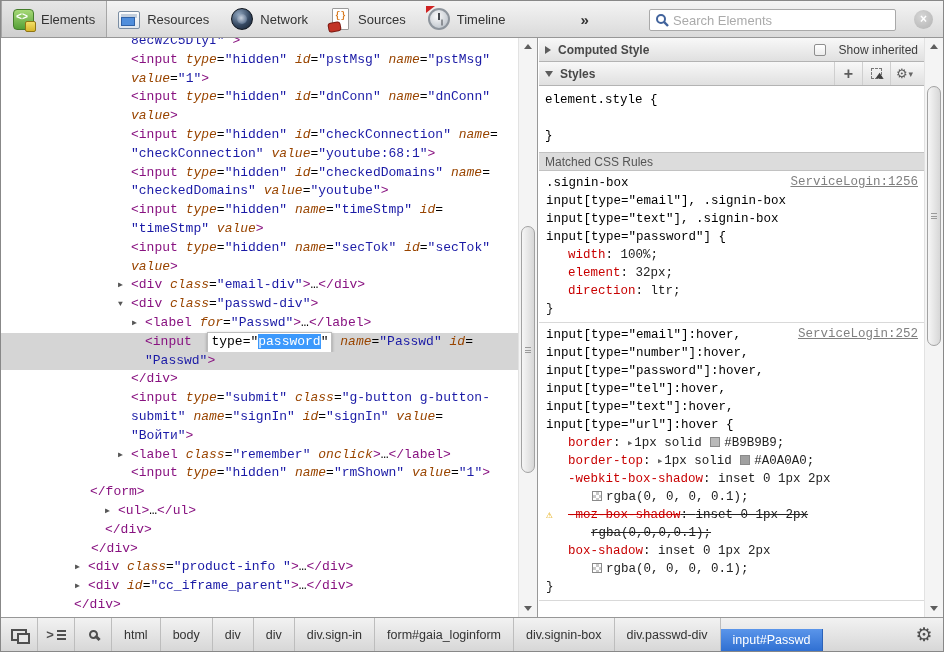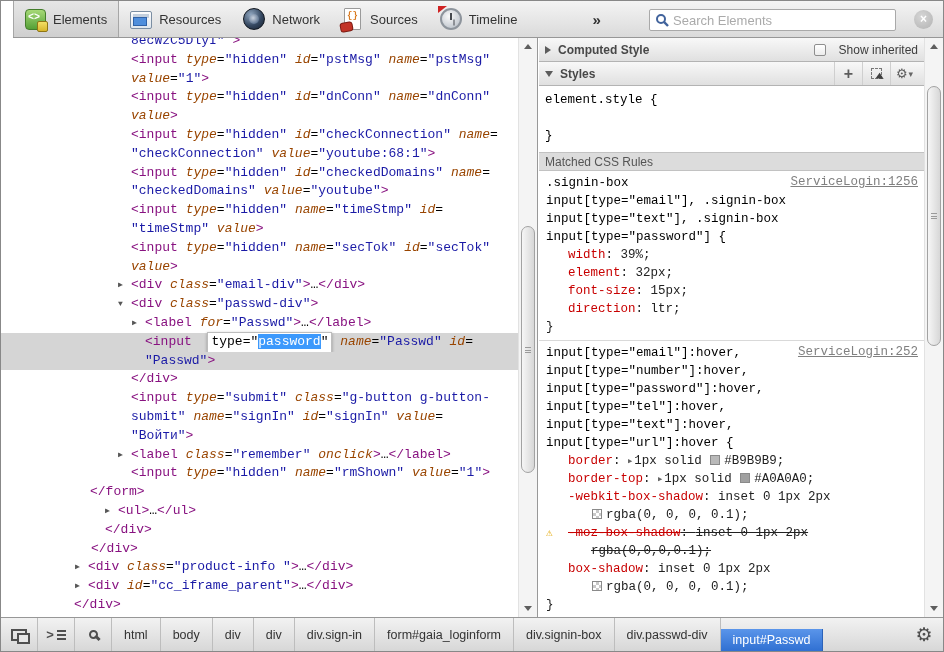--- a/index.html
+++ b/index.html
@@ -4,21 +4,21 @@
 <style>
   * { margin:0; padding:0; box-sizing:border-box; }
   html,body { background:#fff; }
   #app { position:relative; width:944px; height:652px; overflow:hidden;
          font-family:"Liberation Sans", sans-serif; font-size:12px; color:#222;
          background:#fff; border:1px solid #888; }
 
   
   .toolbar { position:absolute; top:0; left:0; right:0; height:37px;
              background:linear-gradient(#f4f4f4,#dadada);
-             border-bottom:1px solid #979797; display:flex; align-items:stretch;margin-left:12px; }
+             border-bottom:1px solid #979797; display:flex; align-items:stretch; }
   .tabs { display:flex; }
   .tab { display:flex; align-items:center; padding:0 11px; gap:7px; font-size:13px; color:#333; cursor:default; }
   .tab.selected { background:linear-gradient(#e6e6e6,#cfcfcf);
                   border-left:1px solid #a6a6a6; border-right:1px solid #a6a6a6; }
   .ic { width:22px; height:22px; position:relative; display:inline-block; flex:none; }
   .ic-elements { width:21px;height:21px; background:linear-gradient(#a6d977,#55a036); border:1px solid #447d2b; border-radius:4px; }
   .ic-elements::before { content:"<>"; position:absolute; top:2px; left:2px; color:#fff; font:bold 10px "Liberation Mono",monospace; }
   .ic-elements::after { content:""; position:absolute; right:-3px; bottom:-3px; width:9px; height:9px;
                         background:linear-gradient(#f3df66,#d8b62c); border:1px solid #8f7514; border-radius:2px; }
   .ic-resources { width:22px;height:18px; margin-top:2px; background:linear-gradient(#fdfdfd,#dfe6ee); border:1px solid #7b8ea3; border-radius:2px; }
@@ -241,23 +241,22 @@
         <div class="mono">}</div>
       </div>
       <div class="matched-bar">Matched CSS Rules</div>
       <div id="rules">
           <div class="rule">
             <span class="rule-link">ServiceLogin:1256</span>
             <div class="sline">.signin-box</div>
             <div class="sline">input[type="email"], .signin-box</div>
             <div class="sline">input[type="text"], .signin-box</div>
             <div class="sline">input[type="password"] {</div>
-            <div class="pline"><span class="pname">width</span><span>: </span><span>39%;</span></div>
+            <div class="pline"><span class="pname">width</span><span>: </span><span>100%;</span></div>
             <div class="pline"><span class="pname">element</span><span>: </span><span>32px;</span></div>
-            <div class="pline"><span class="pname">font-size</span><span>: </span><span>15px;</span></div>
             <div class="pline"><span class="pname">direction</span><span>: </span><span>ltr;</span></div>
             <div class="cline">}</div>
           </div>
           <div class="rule">
             <span class="rule-link">ServiceLogin:252</span>
             <div class="sline">input[type="email"]:hover,</div>
             <div class="sline">input[type="number"]:hover,</div>
             <div class="sline">input[type="password"]:hover,</div>
             <div class="sline">input[type="tel"]:hover,</div>
             <div class="sline">input[type="text"]:hover,</div>

